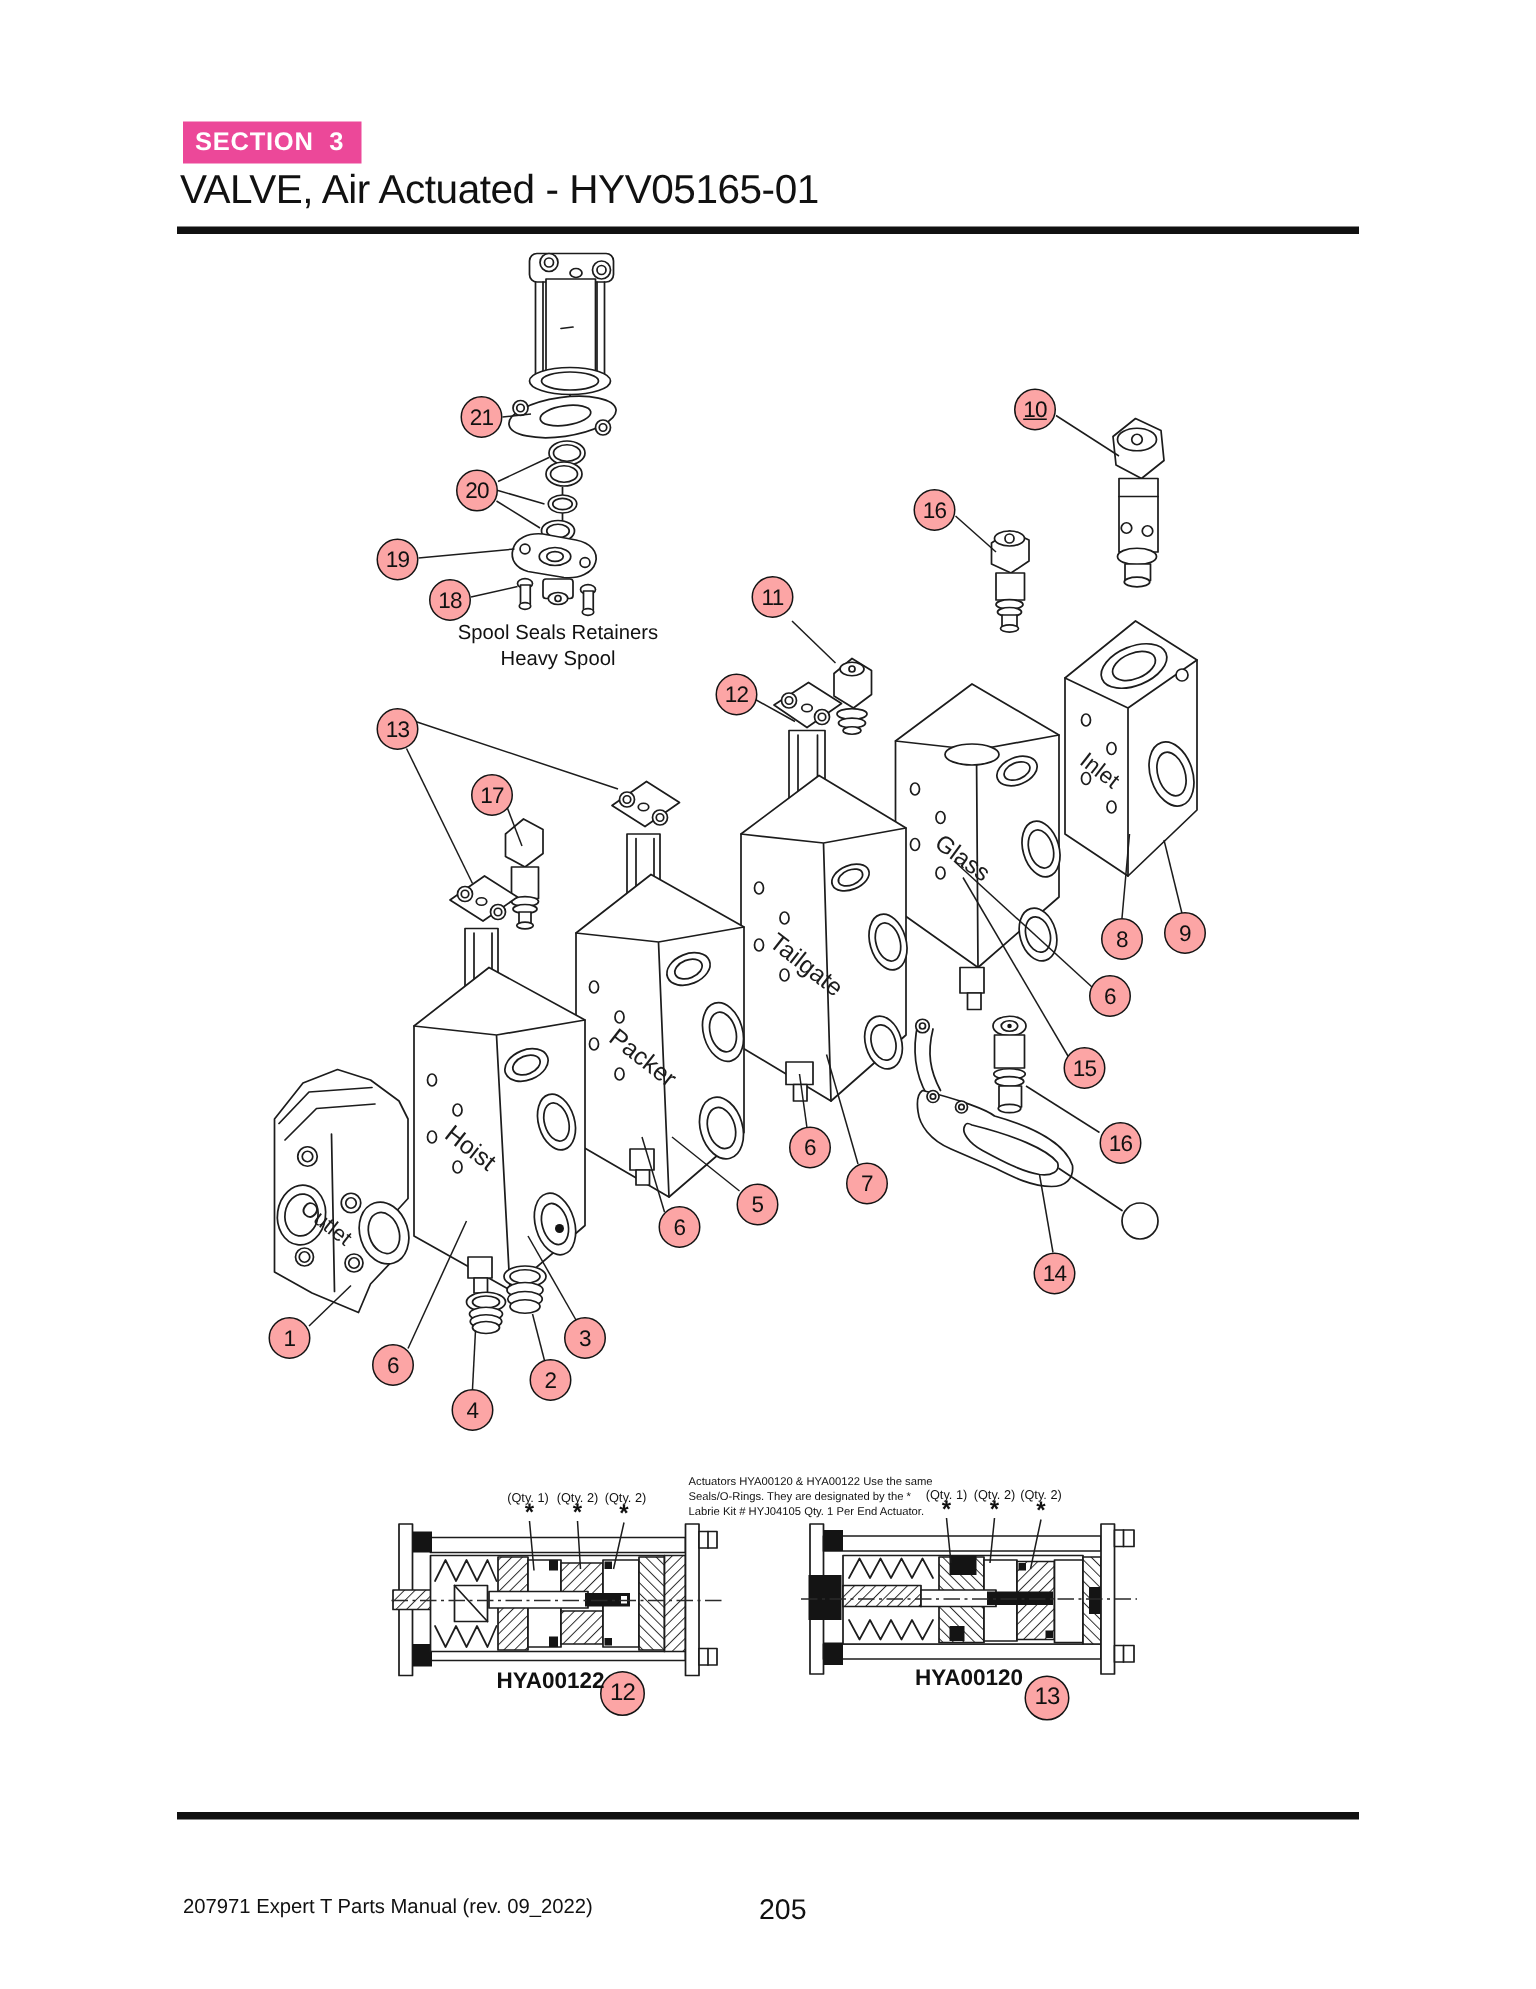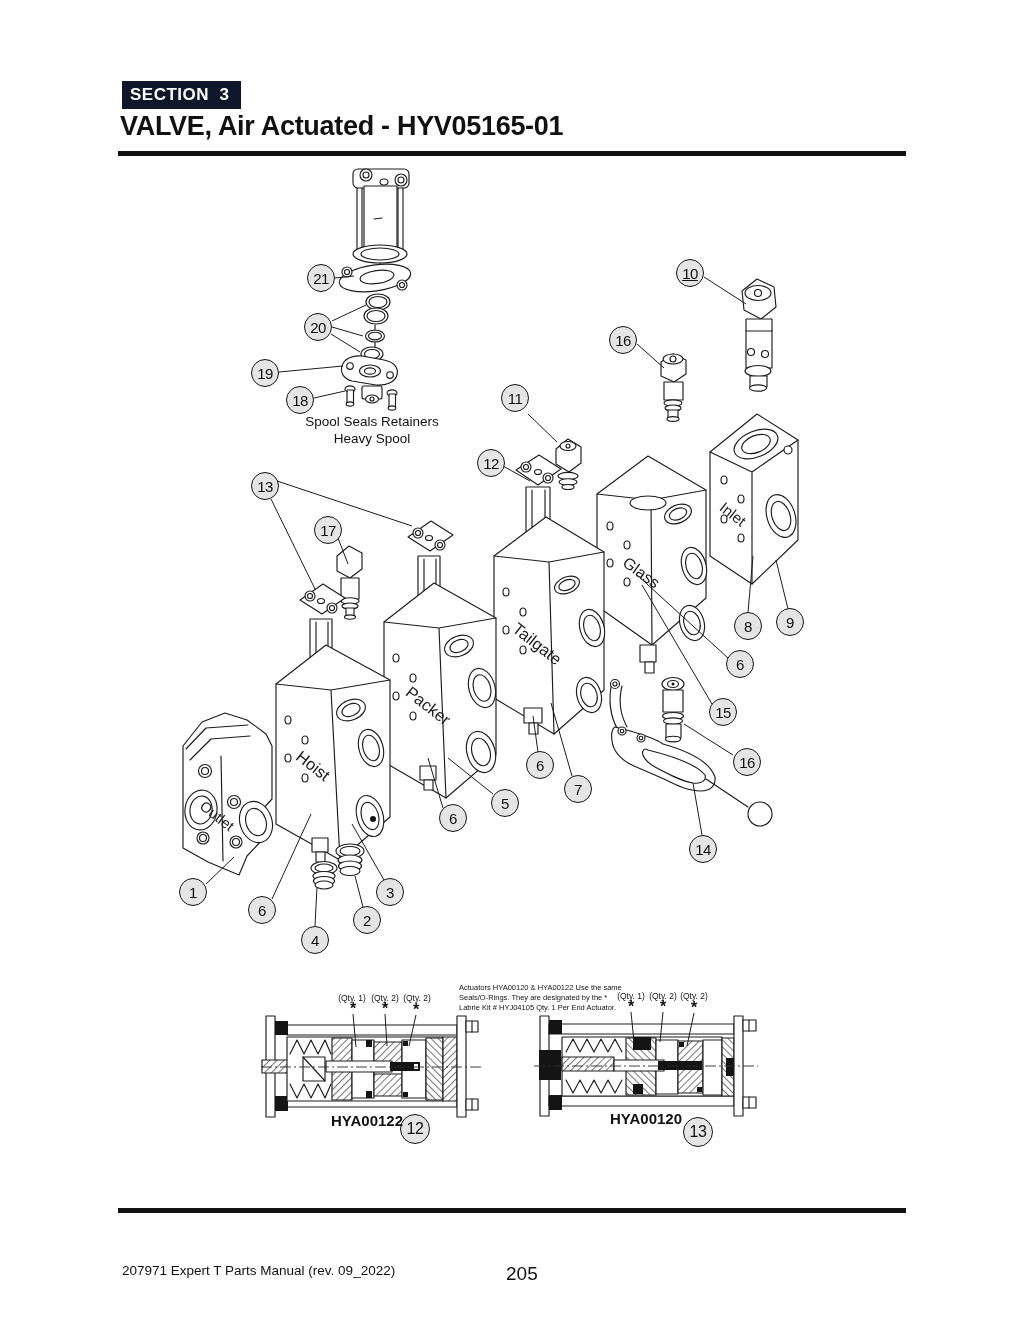--- a/index.html
+++ b/index.html
@@ -1,25 +1,25 @@
 <!DOCTYPE html>
 <html><head>
 <meta charset="utf-8">
 <style>
   html,body{margin:0;padding:0;background:#fff;}
   .page{position:relative;width:1024px;height:1326px;background:#fff;overflow:hidden;
         font-family:"Liberation Sans","DejaVu Sans",sans-serif;color:#111;}
-  .badge{position:absolute;left:122px;top:81px;background:#0f172a;color:#fff;font-weight:bold;
+  .badge{position:absolute;left:122px;top:81px;background:#ec4899;color:#fff;font-weight:bold;
          font-size:17px;letter-spacing:.5px;padding:4px 12px 4px 8px;white-space:pre;}
-  .title{position:absolute;left:120px;top:111px;margin:0;font-size:27px;font-weight:bold;letter-spacing:-.3px;}
+  .title{position:absolute;left:120px;top:111px;margin:0;font-size:27px;font-weight:normal;letter-spacing:-.3px;}
   .rule{position:absolute;background:#111;}
   .rlabel{position:absolute;white-space:nowrap;color:#1c1c1c;}
   .note-line{position:absolute;font-size:13.5px;transform:translateX(-50%);white-space:nowrap;}
   .co{position:absolute;width:28px;height:28px;border:1.6px solid #141414;border-radius:50%;
-      background:#e5e5e5;box-sizing:border-box;display:flex;align-items:center;justify-content:center;
+      background:#fca5a5;box-sizing:border-box;display:flex;align-items:center;justify-content:center;
       font-size:15px;letter-spacing:-.5px;}
   .co-lg{width:30px;height:30px;font-size:16px;}
   .qty{position:absolute;font-size:8.5px;transform:translateX(-50%);white-space:nowrap;}
   .star{position:absolute;font-size:16px;font-weight:bold;transform:translateX(-50%);line-height:10px;}
   .xnote{position:absolute;font-size:7.5px;line-height:10px;white-space:nowrap;}
   .pn{position:absolute;font-size:15px;font-weight:bold;transform:translateX(-50%);white-space:nowrap;}
   .footer-left{position:absolute;left:122px;top:1263px;font-size:13.5px;}
   .footer-page{position:absolute;left:506px;top:1263px;font-size:19px;}
   svg.art{position:absolute;left:0;top:0;}
   .k{stroke:#1c1c1c;stroke-width:1.15;stroke-linejoin:round;stroke-linecap:round;}

